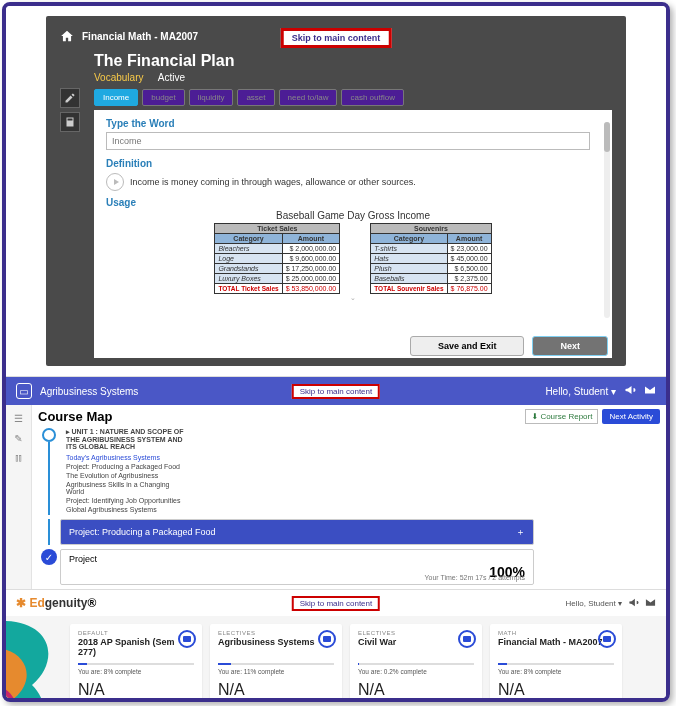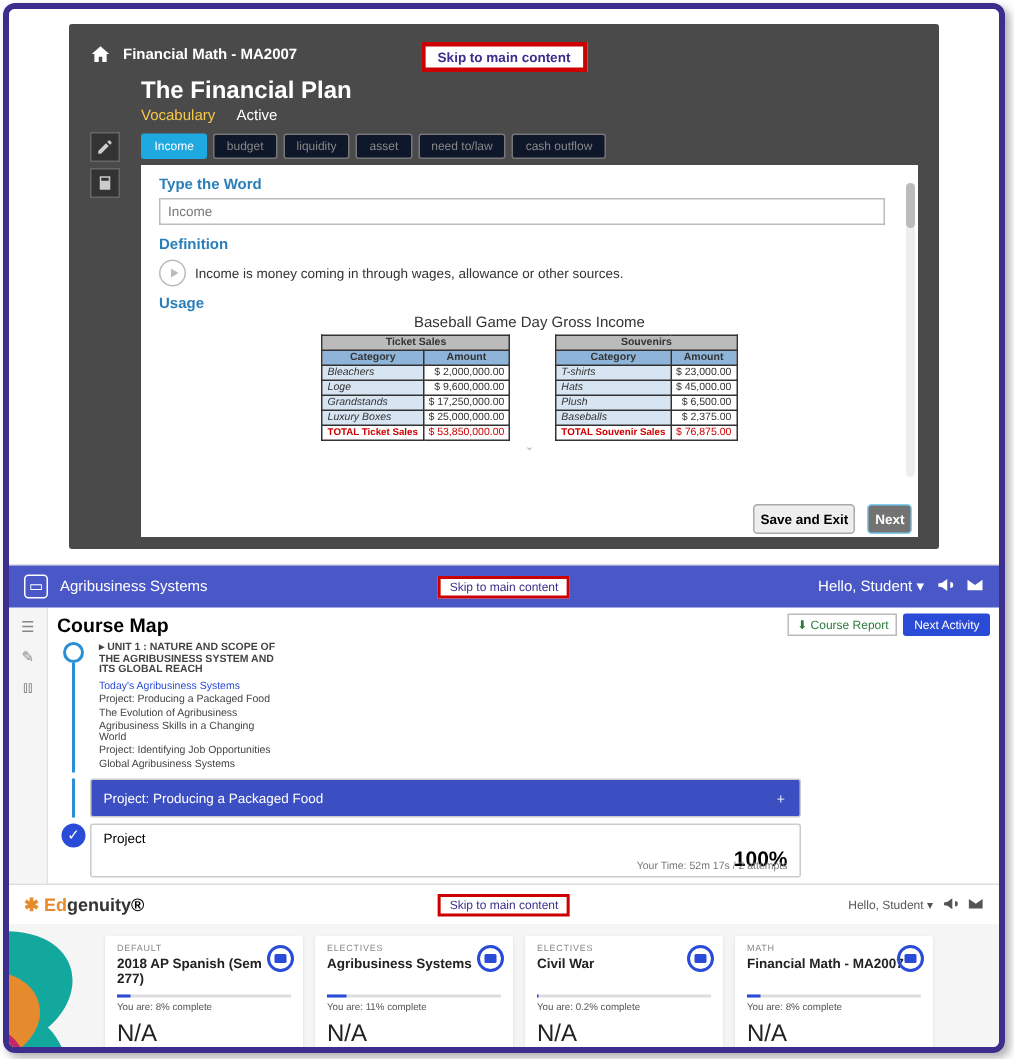--- a/index.html
+++ b/index.html
@@ -16,21 +16,21 @@
   .skip1 { position: absolute; left: 50%; transform: translateX(-50%); top: 2px; background: #fff; color: #3b2e8c; border: 3px solid #c00; padding: 2px 8px; font-size: 9px; font-weight: bold; }
   .lesson-block { padding: 6px 0 4px 34px; }
   .lesson-title { color: #fff; font-size: 16px; font-weight: bold; }
   .lesson-sub { font-size: 10px; margin-top: 2px; }
   .lesson-sub .voc { color: #f7c948; font-weight: normal; margin-right: 12px; }
   .lesson-sub .act { color: #fff; }
   .tool-col { position: absolute; left: 14px; top: 72px; display: flex; flex-direction: column; gap: 4px; }
   .tool-col .tool { width: 20px; height: 20px; background: #333; border: 1px solid #666; display: flex; align-items: center; justify-content: center; }
   .tool svg { width: 12px; height: 12px; fill: #ccc; }
   .tabs-row { display: flex; gap: 4px; padding: 2px 0 4px 34px; }
-  .tab { font-size: 8px; padding: 3px 8px; border: 1px solid #777; color: #888; border-radius: 2px; background: #0f172a; }
+  .tab { font-size: 8px; padding: 3px 8px; border: 1px solid #777; color: #888; border-radius: 2px; background: #4c1d95; }
   .tab.active { background: #1fa9e1; color: #fff; border-color: #1fa9e1; }
 
   .white-panel { background: #fff; margin-left: 34px; padding: 8px 12px 4px 12px; font-size: 9px; color: #333; position: relative; min-height: 220px; }
   .wp-heading { color: #2a7fb8; font-weight: bold; font-size: 10px; margin-bottom: 3px; }
   .wp-input { width: 98%; border: 1px solid #bbb; padding: 3px 5px; font-size: 9px; color: #777; }
   .def-row { display: flex; align-items: center; gap: 6px; margin-top: 4px; }
   .play-btn { width: 18px; height: 18px; border-radius: 50%; border: 1px solid #bbb; display: flex; align-items: center; justify-content: center; }
   .play-btn::before { content: ""; border-left: 5px solid #bbb; border-top: 3px solid transparent; border-bottom: 3px solid transparent; margin-left: 2px; }
   .usage-title { color: #2a7fb8; font-weight: bold; font-size: 10px; margin-top: 6px; }
   .usage-caption { text-align: center; font-size: 10px; margin-top: 2px; font-weight: normal; }
@@ -38,21 +38,21 @@
   table.mini { border-collapse: collapse; font-size: 7px; }
   table.mini th, table.mini td { border: 1px solid #333; padding: 1px 3px; }
   table.mini .grp { background: #bbb; text-align: center; font-weight: bold; }
   table.mini .hdr { background: #8fb4d9; font-weight: bold; text-align: center; }
   table.mini .lbl { background: #d7e4f2; font-style: italic; }
   table.mini .amt { text-align: right; }
   table.mini .tot-lbl { color: #c00; font-weight: bold; font-size: 6.5px; }
   table.mini .tot-amt { color: #c00; text-align: right; }
   .scroll-hint { text-align: center; color: #aaa; font-size: 7px; }
   .footer-bar { display: flex; justify-content: flex-end; gap: 8px; padding: 6px 4px 2px 0; margin-left: 34px; background: #fff; }
-  .btn { font-size: 9px; padding: 4px 4px; border-radius: 3px; border: 1px solid #aaa; background: #eee; font-weight: bold; }
+  .btn { font-size: 9px; padding: 4px 27px; border-radius: 3px; border: 1px solid #aaa; background: #eee; font-weight: bold; }
   .btn.next { background: #737373; border-color: #7fd0f2; color: #fff; }
 
   
   .sec2 { border-top: 1px solid #ddd; }
   .bar2 { background: #4a57c6; color: #fff; height: 28px; display: flex; align-items: center; padding: 0 10px; font-size: 10px; position: relative; }
   .bar2 .badge-icon { width: 16px; height: 16px; border: 1px solid #fff; border-radius: 3px; margin-right: 8px; display: flex; align-items: center; justify-content: center; }
   .skip2 { position: absolute; left: 50%; transform: translateX(-50%); background: #fff; color: #3b2e8c; border: 2px solid #c00; padding: 1px 6px; font-size: 8px; }
   .bar2 .right { margin-left: auto; display: flex; align-items: center; gap: 8px; }
   .bar2 .right svg { width: 12px; height: 12px; fill: #fff; }
   .cm-body { display: flex; }

